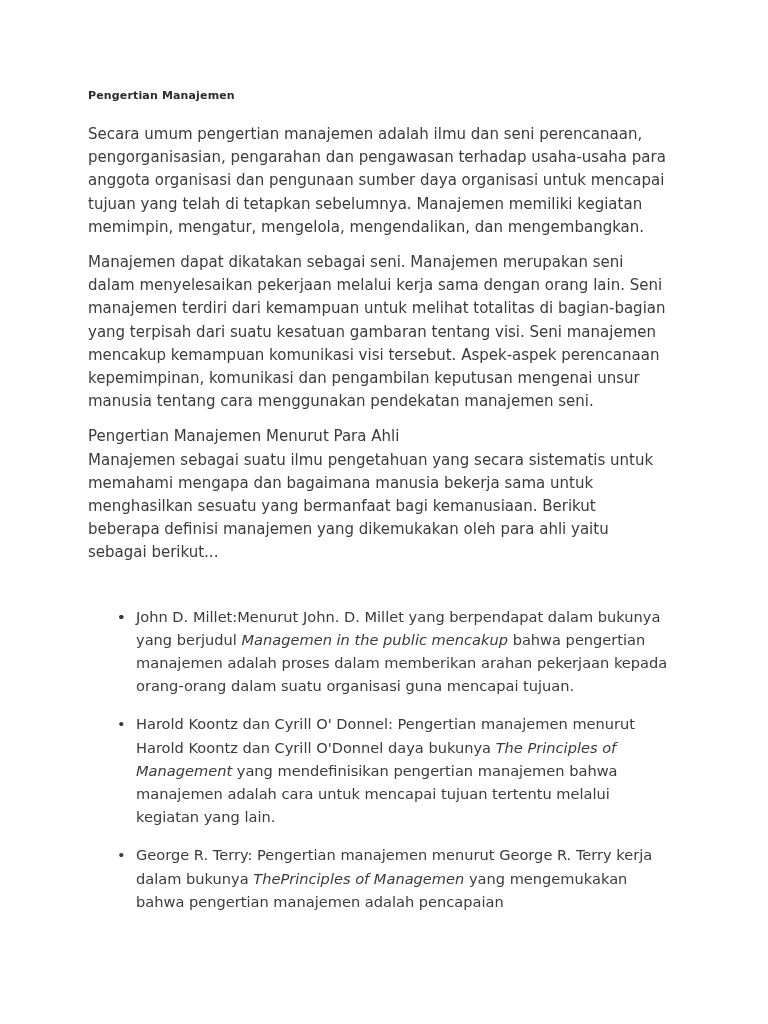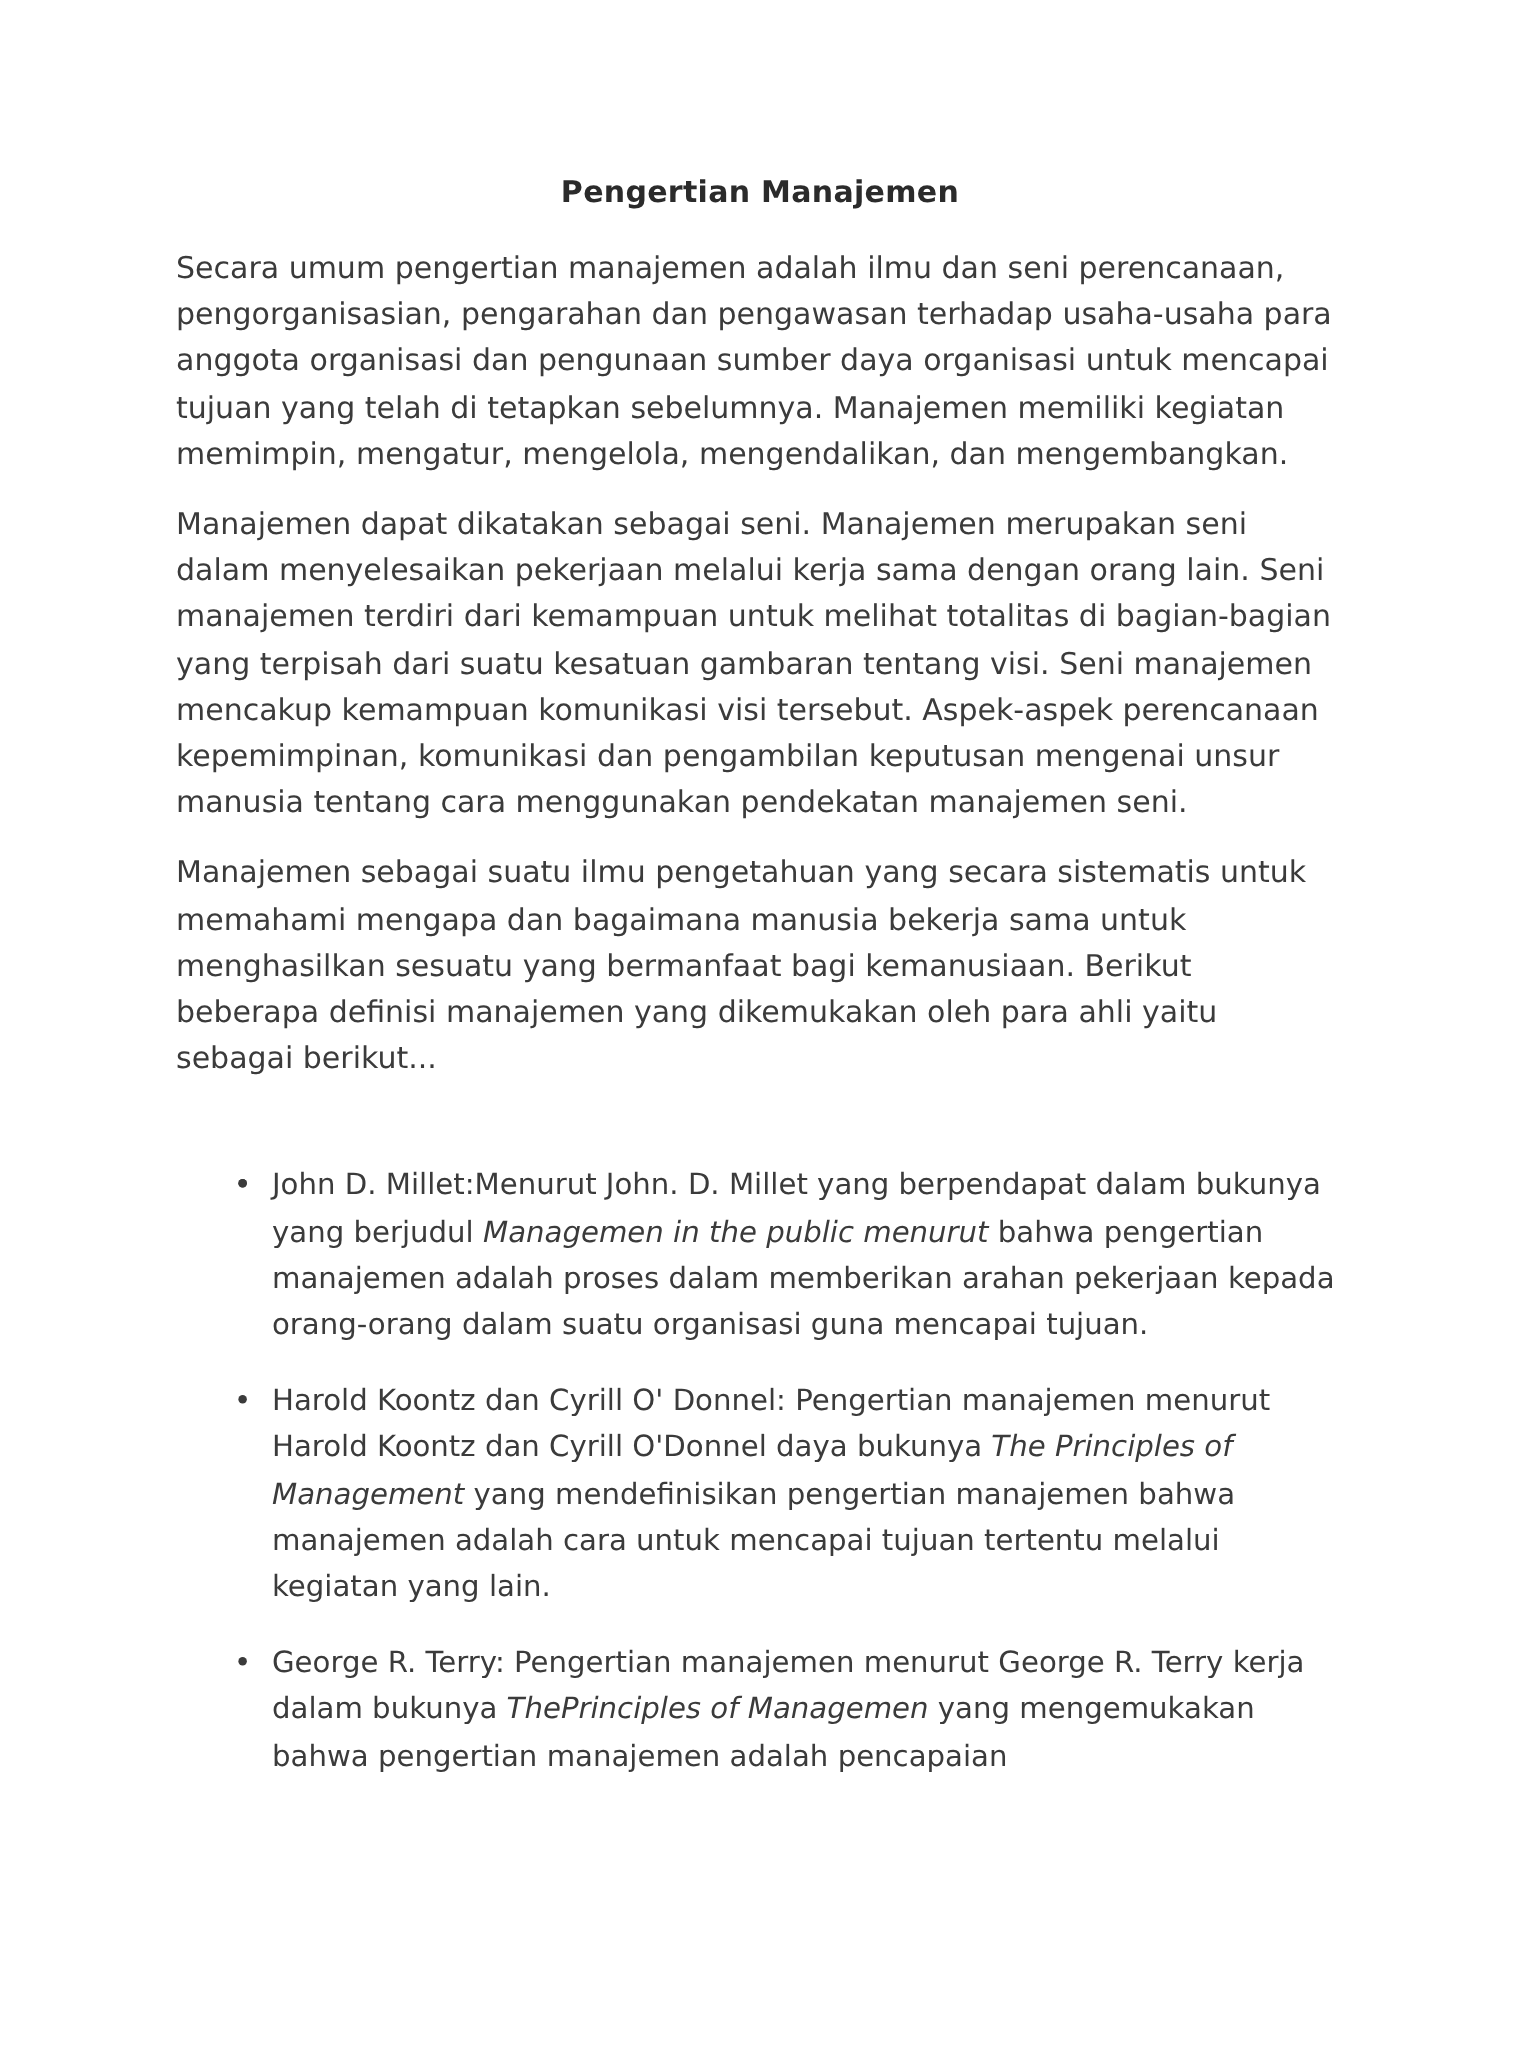--- a/index.html
+++ b/index.html
@@ -23,27 +23,26 @@
     box-sizing: border-box;
     overflow: hidden;
   }
   .doc-body {
     position: absolute;
     left: 88px;
     top: 86px;
     width: 584px;
   }
   .doc-heading {
-    font-size: 15px;
+    font-size: 11px;
     font-weight: bold;
     color: #2b2b2b;
     line-height: 20px;
     letter-spacing: 0.15px;
     margin: 0 0 17px 0;
-    text-align: center;
   }
   .doc-para {
     font-size: 15px;
     line-height: 23.2px;
     margin: 0 0 12px 0;
     color: #3b3b3b;
     text-align: left;
   }
   .doc-para.lead-in {
     margin-bottom: 0;
@@ -84,35 +83,36 @@
 
 <div class="page">
   <div class="doc-body">
 
     <div class="doc-heading">Pengertian Manajemen</div>
 
     <p class="doc-para">Secara umum pengertian manajemen adalah ilmu dan seni perencanaan, pengorganisasian, pengarahan dan pengawasan terhadap usaha-usaha para anggota organisasi dan pengunaan sumber daya organisasi untuk mencapai tujuan yang telah di tetapkan sebelumnya. Manajemen memiliki kegiatan memimpin, mengatur, mengelola, mengendalikan, dan mengembangkan.</p>
 
     <p class="doc-para">Manajemen dapat dikatakan sebagai seni. Manajemen merupakan seni dalam menyelesaikan pekerjaan melalui kerja sama dengan orang lain. Seni manajemen terdiri dari kemampuan untuk melihat totalitas di bagian-bagian yang terpisah dari suatu kesatuan gambaran tentang visi. Seni manajemen mencakup kemampuan komunikasi visi tersebut. Aspek-aspek perencanaan kepemimpinan, komunikasi dan pengambilan keputusan mengenai unsur manusia tentang cara menggunakan pendekatan manajemen seni.</p>
 
+    <p class="doc-para lead-in">Pengertian Manajemen Menurut Para Ahli</p>
 
     <p class="doc-para">Manajemen sebagai suatu ilmu pengetahuan yang secara sistematis untuk memahami mengapa dan bagaimana manusia bekerja sama untuk menghasilkan sesuatu yang bermanfaat bagi kemanusiaan. Berikut beberapa definisi manajemen yang dikemukakan oleh para ahli yaitu sebagai berikut...</p>
 
     <div class="spacer-before-list"></div>
 
     <ul class="bullet-list">
 
       <li class="bullet-item">
         <span class="bullet-marker">•</span>
         <span class="it"></span><span></span>
       </li>
 
       <li class="bullet-item">
         <span class="bullet-marker">•</span>
-        <span>John D. Millet:Menurut John. D. Millet yang berpendapat dalam bukunya yang berjudul </span><span class="it">Managemen in the public menurut</span><span> bahwa pengertian manajemen adalah proses dalam memberikan arahan pekerjaan kepada orang-orang dalam suatu organisasi guna mencapai tujuan.</span>
+        <span>John D. Millet:Menurut John. D. Millet yang berpendapat dalam bukunya yang berjudul </span><span class="it">Managemen in the public mencakup</span><span> bahwa pengertian manajemen adalah proses dalam memberikan arahan pekerjaan kepada orang-orang dalam suatu organisasi guna mencapai tujuan.</span>
       </li>
 
       <li class="bullet-item">
         <span class="bullet-marker">•</span>
         <span>Harold Koontz dan Cyrill O' Donnel: Pengertian manajemen menurut Harold Koontz dan Cyrill O'Donnel daya bukunya </span><span class="it">The Principles of Management</span><span> yang mendefinisikan pengertian manajemen bahwa manajemen adalah cara untuk mencapai tujuan tertentu melalui kegiatan yang lain.</span>
       </li>
 
       <li class="bullet-item">
         <span class="bullet-marker">•</span>
         <span>George R. Terry: Pengertian manajemen menurut George R. Terry kerja dalam bukunya </span><span class="it">ThePrinciples of Managemen</span><span> yang mengemukakan bahwa pengertian manajemen adalah pencapaian</span>

